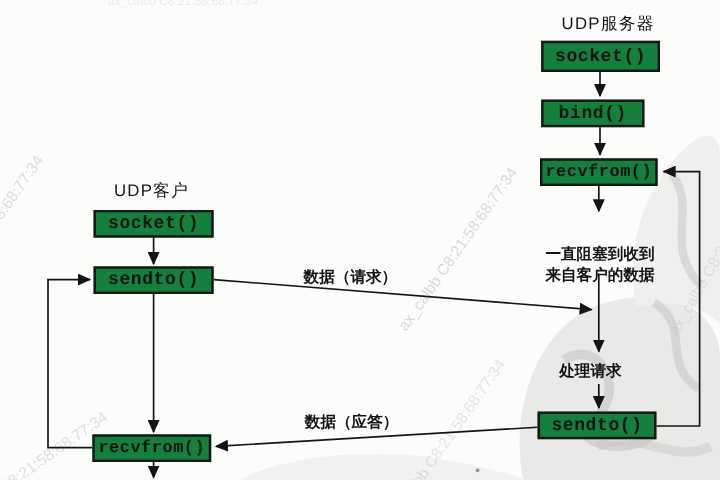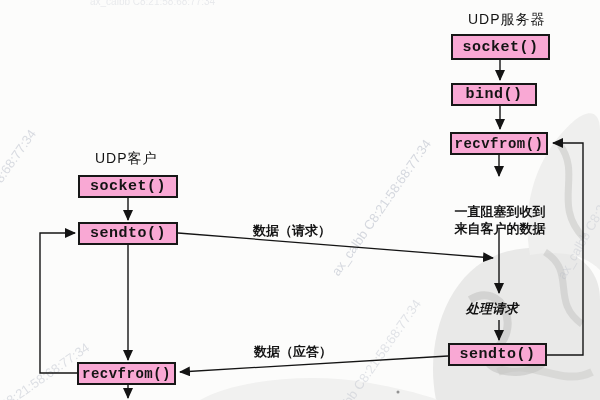--- a/index.html
+++ b/index.html
@@ -8,21 +8,21 @@
     width:600px;height:400px;
     background:#fcfcfb;
     overflow:hidden;
     font-family:"Liberation Sans", sans-serif;
     color:#141414;
   }
   .layer{position:absolute;left:0;top:0;width:600px;height:400px;}
   svg.layer{pointer-events:none;}
   .fnbox{
     position:absolute;
-    background:#f9a8d4;
+    background:#15803d;
     border:2px solid #171717;
     display:flex;align-items:center;justify-content:center;
     font-family:"Liberation Mono","DejaVu Sans Mono",monospace;
     font-weight:bold;
     font-size:15px;
     letter-spacing:0.5px;
     z-index:4;
     box-sizing:border-box;
   }
   .coltitle{
@@ -132,21 +132,21 @@
   <div class="fnbox" style="left:451px;top:83px;width:86px;height:23px;">
     <span>bind()</span>
   </div>
   <div class="fnbox" style="left:450px;top:132px;width:98px;height:23px;font-size:14px;">
     <span>recvfrom()</span>
   </div>
   <div class="note" style="left:449px;top:186px;width:102px;">
     <span>一直阻塞到收到</span><br>
     <span>来自客户的数据</span>
   </div>
-  <div class="sidelabel" style="left:466px;top:300px;font-style:italic;">处理请求</div>
+  <div class="sidelabel" style="left:466px;top:300px;">处理请求</div>
   <div class="fnbox" style="left:448px;top:343px;width:99px;height:23px;">
     <span>sendto()</span>
   </div>
 
   <div class="edgelabel" style="left:254px;top:343px;">数据（应答）</div>
   <div class="edgelabel" style="left:253px;top:222px;">数据（请求）</div>
 
 </div>
 
 </body></html>

